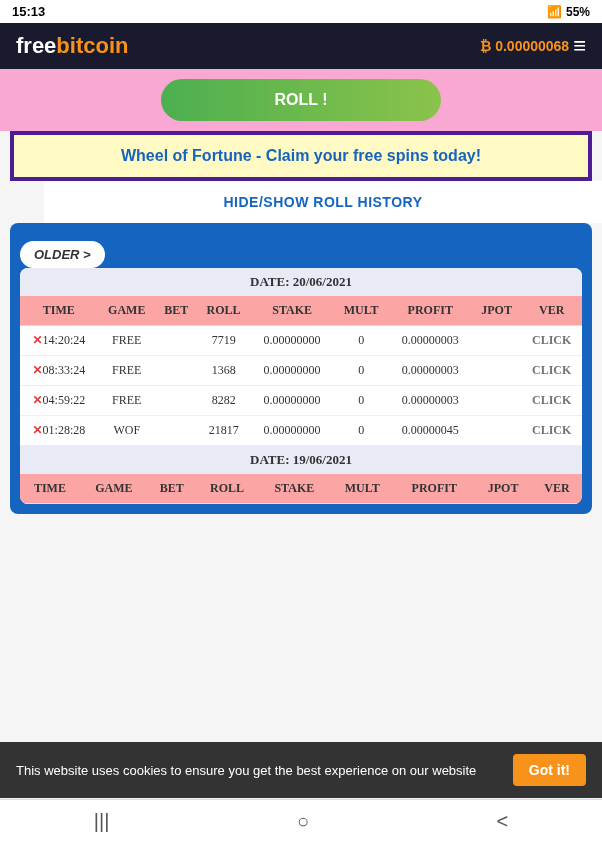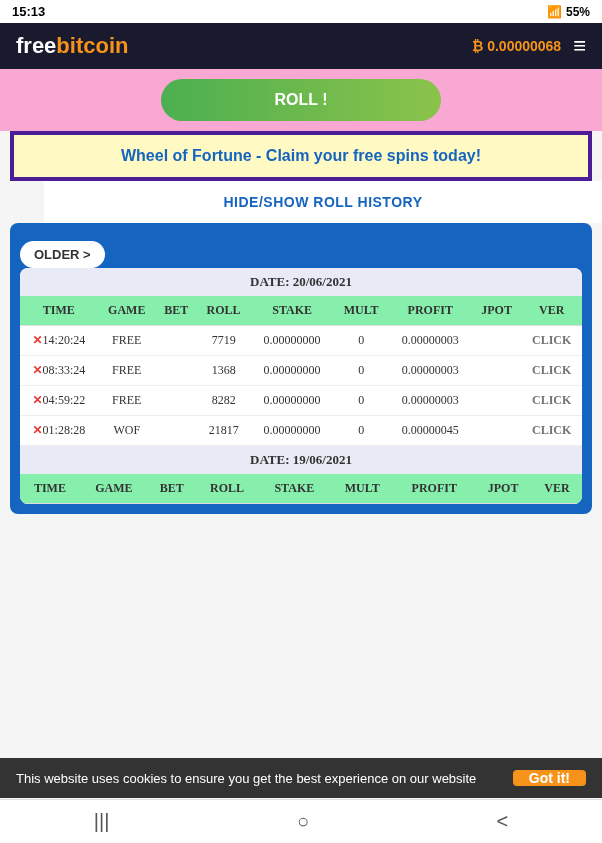--- a/index.html
+++ b/index.html
@@ -40,21 +40,21 @@
     }
     .logo {
       font-size: 22px;
       font-weight: bold;
     }
     .logo-free { color: #fff; }
     .logo-bitcoin { color: #f7931a; }
     .header-right {
       display: flex;
       align-items: center;
-      gap: 12px;
+      gap: 4px;
     }
     .btc-balance {
       color: #f7931a;
       font-size: 14px;
       font-weight: bold;
     }
     .menu-icon {
       color: #fff;
       font-size: 22px;
       cursor: pointer;
@@ -147,20 +147,21 @@
       background: #fff;
       border: none;
       border-radius: 20px;
       padding: 6px 14px;
       font-size: 13px;
       font-weight: bold;
       cursor: pointer;
       color: #333;
       margin-top: 8px;
       display: inline-block;
+      font-style: italic;
     }
 
     
     .history-table-wrap {
       background: #fff;
       border-radius: 8px;
       overflow: hidden;
       font-family: Liberation Serif, serif;
     }
     .date-row {
@@ -170,21 +171,21 @@
       font-size: 13px;
       font-weight: bold;
       color: #333;
     }
     .history-table {
       width: 100%;
       border-collapse: collapse;
       font-size: 12px;
     }
     .history-table th {
-      background: #86efac;
+      background: #fca5a5;
       padding: 7px 4px;
       font-weight: bold;
       color: #333;
       border-bottom: 1px solid #ddd;
     }
     .history-table td {
       padding: 7px 4px;
       text-align: center;
       border-bottom: 1px solid #eee;
       color: #333;
@@ -224,21 +225,21 @@
     }
     .cookie-text {
       font-size: 13px;
       flex: 1;
     }
     .got-it-btn {
       background: #f7931a;
       color: #fff;
       border: none;
       border-radius: 4px;
-      padding: 0 16px;
+      padding: 8px 16px;
       font-size: 14px;
       font-weight: bold;
       cursor: pointer;
       margin-left: 12px;
       white-space: nowrap;
     }
 
     
     .bottom-nav {
       position: fixed;

